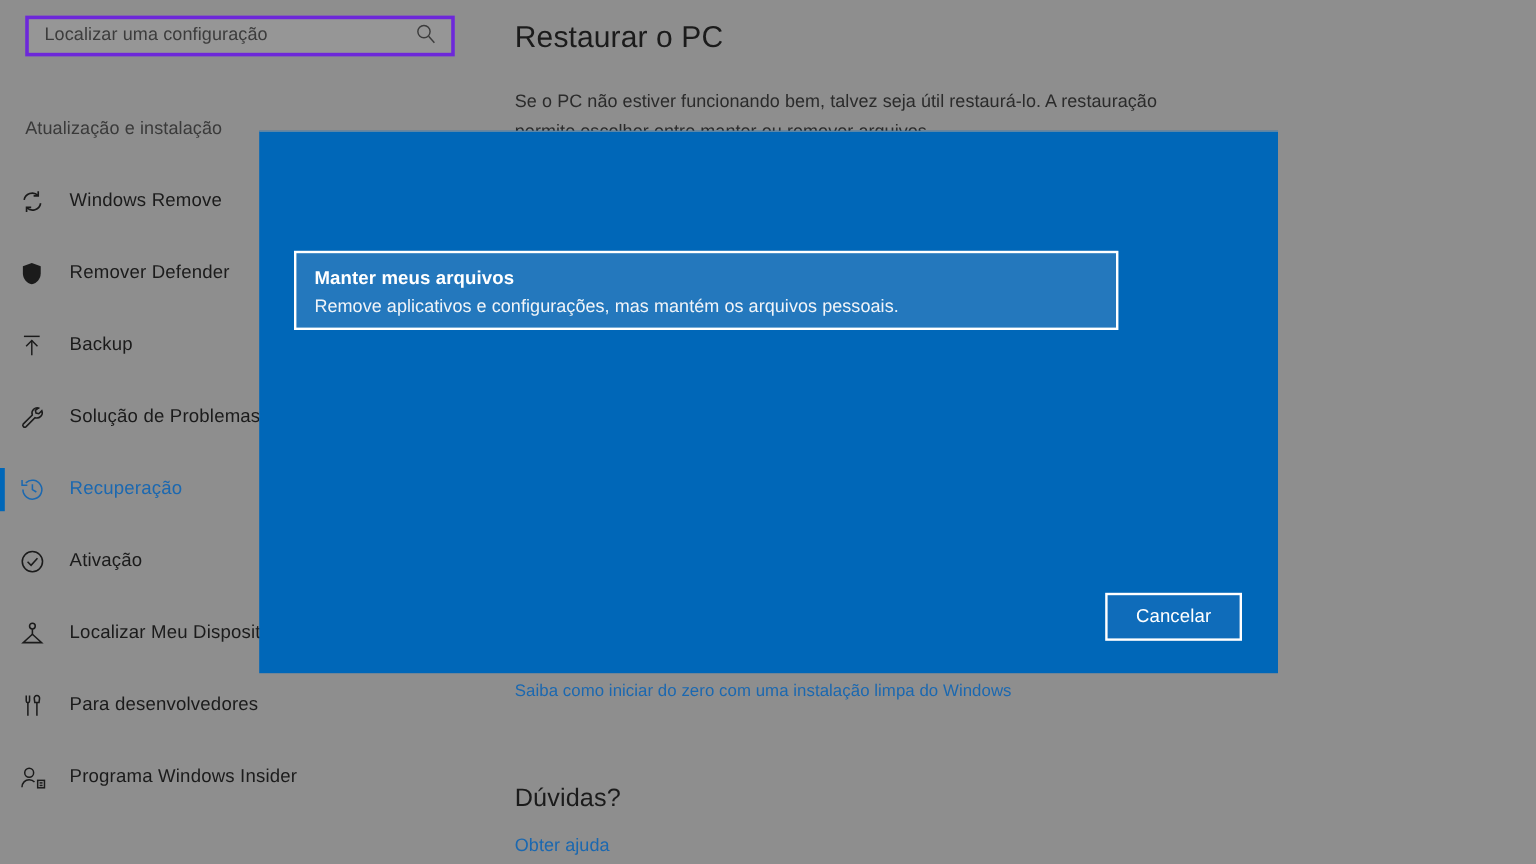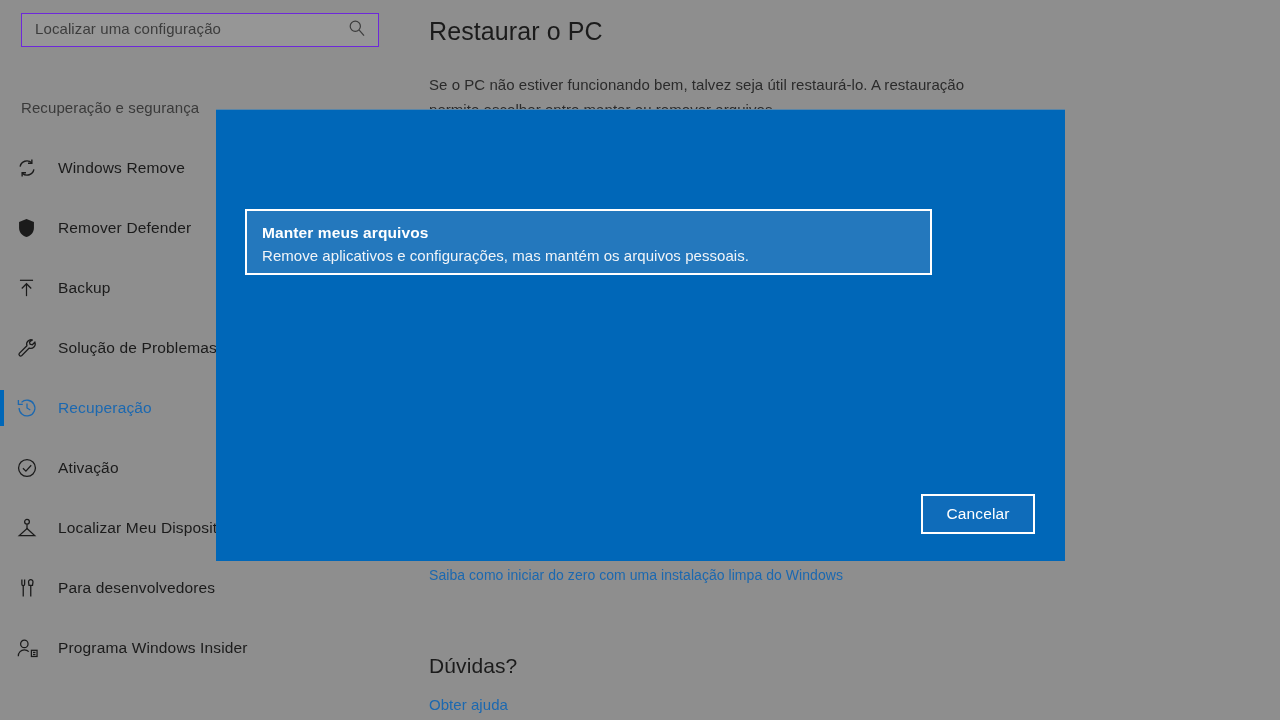--- a/index.html
+++ b/index.html
@@ -32,21 +32,21 @@
     height: 720px;
   }
 
   #search-box {
     position: absolute;
     left: 21px;
     top: 13px;
     width: 358px;
     height: 34px;
     box-sizing: border-box;
-    border: 1px solid #6d28d9;
+    border: 3px solid #6d28d9;
     background: #969696;
     display: flex;
     align-items: center;
     padding: 0 8px 4px 13px;
   }
   #search-input-text {
     flex: 1;
     font-size: 15px;
     color: #3c3c3c;
     letter-spacing: 0.1px;
@@ -252,21 +252,21 @@
     <div id="search-box">
       <span id="search-input-text">Localizar uma configuração</span>
       <span id="search-icon">
         <svg width="18" height="18" viewBox="0 0 18 18" fill="none" stroke="#3c3c3c" stroke-width="1.2">
           <circle cx="7.3" cy="7.3" r="5.1"></circle>
           <line x1="11.2" y1="11.2" x2="16" y2="16.6"></line>
         </svg>
       </span>
     </div>
 
-    <div id="nav-category">Recuperação e segurança</div>
+    <div id="nav-category">Atualização e instalação</div>
 
     <div id="nav-list">
 
       <div class="nav-item">
         <span class="nav-icon">
           <svg width="22" height="22" viewBox="0 0 24 24" fill="none" stroke="currentColor" stroke-width="1.5">
             <path d="M4.5 10.5a7.5 7.5 0 0 1 12.6-4.1"></path>
             <path d="M19.5 13.5a7.5 7.5 0 0 1-12.6 4.1"></path>
             <polyline points="17.3,2.6 17.3,6.8 13.1,6.8"></polyline>
             <polyline points="6.7,21.4 6.7,17.2 10.9,17.2"></polyline>

